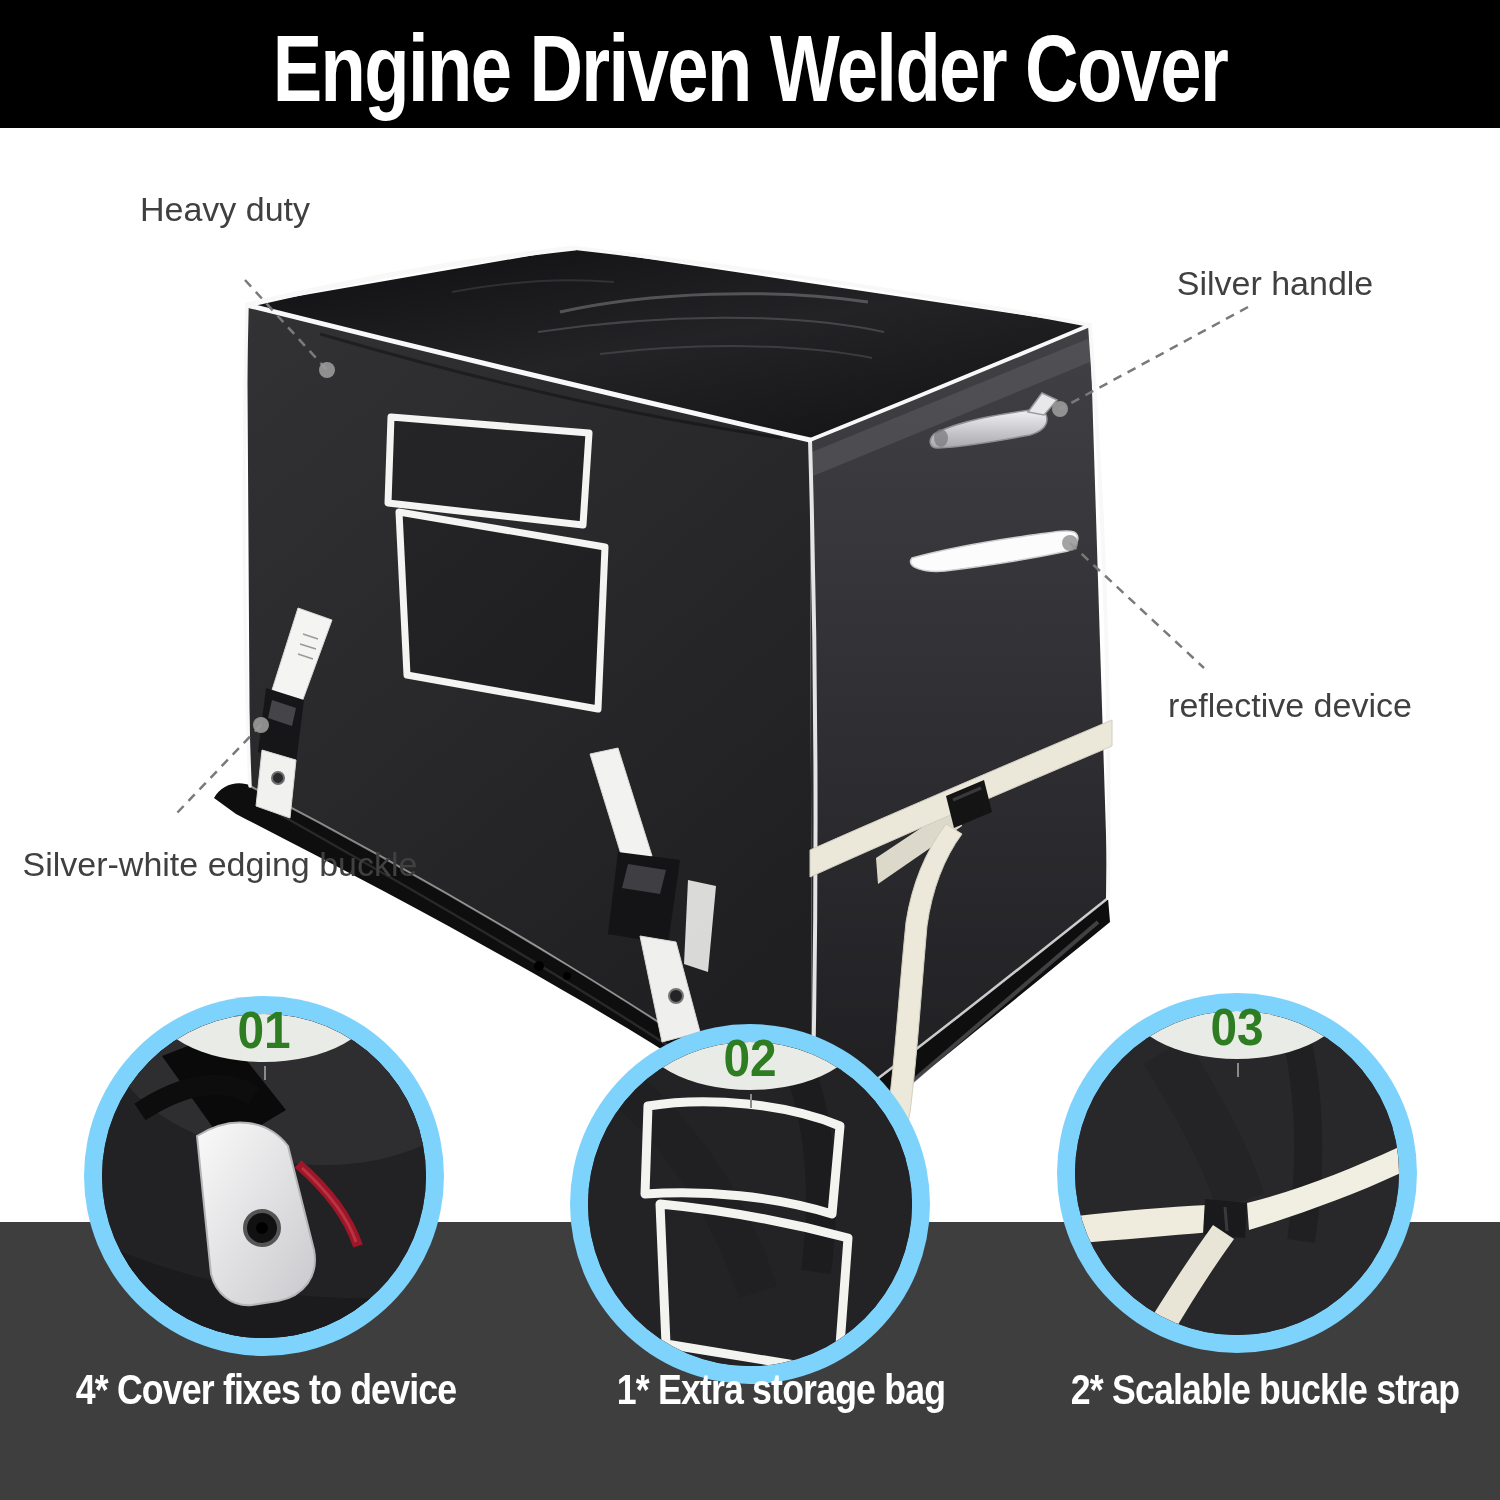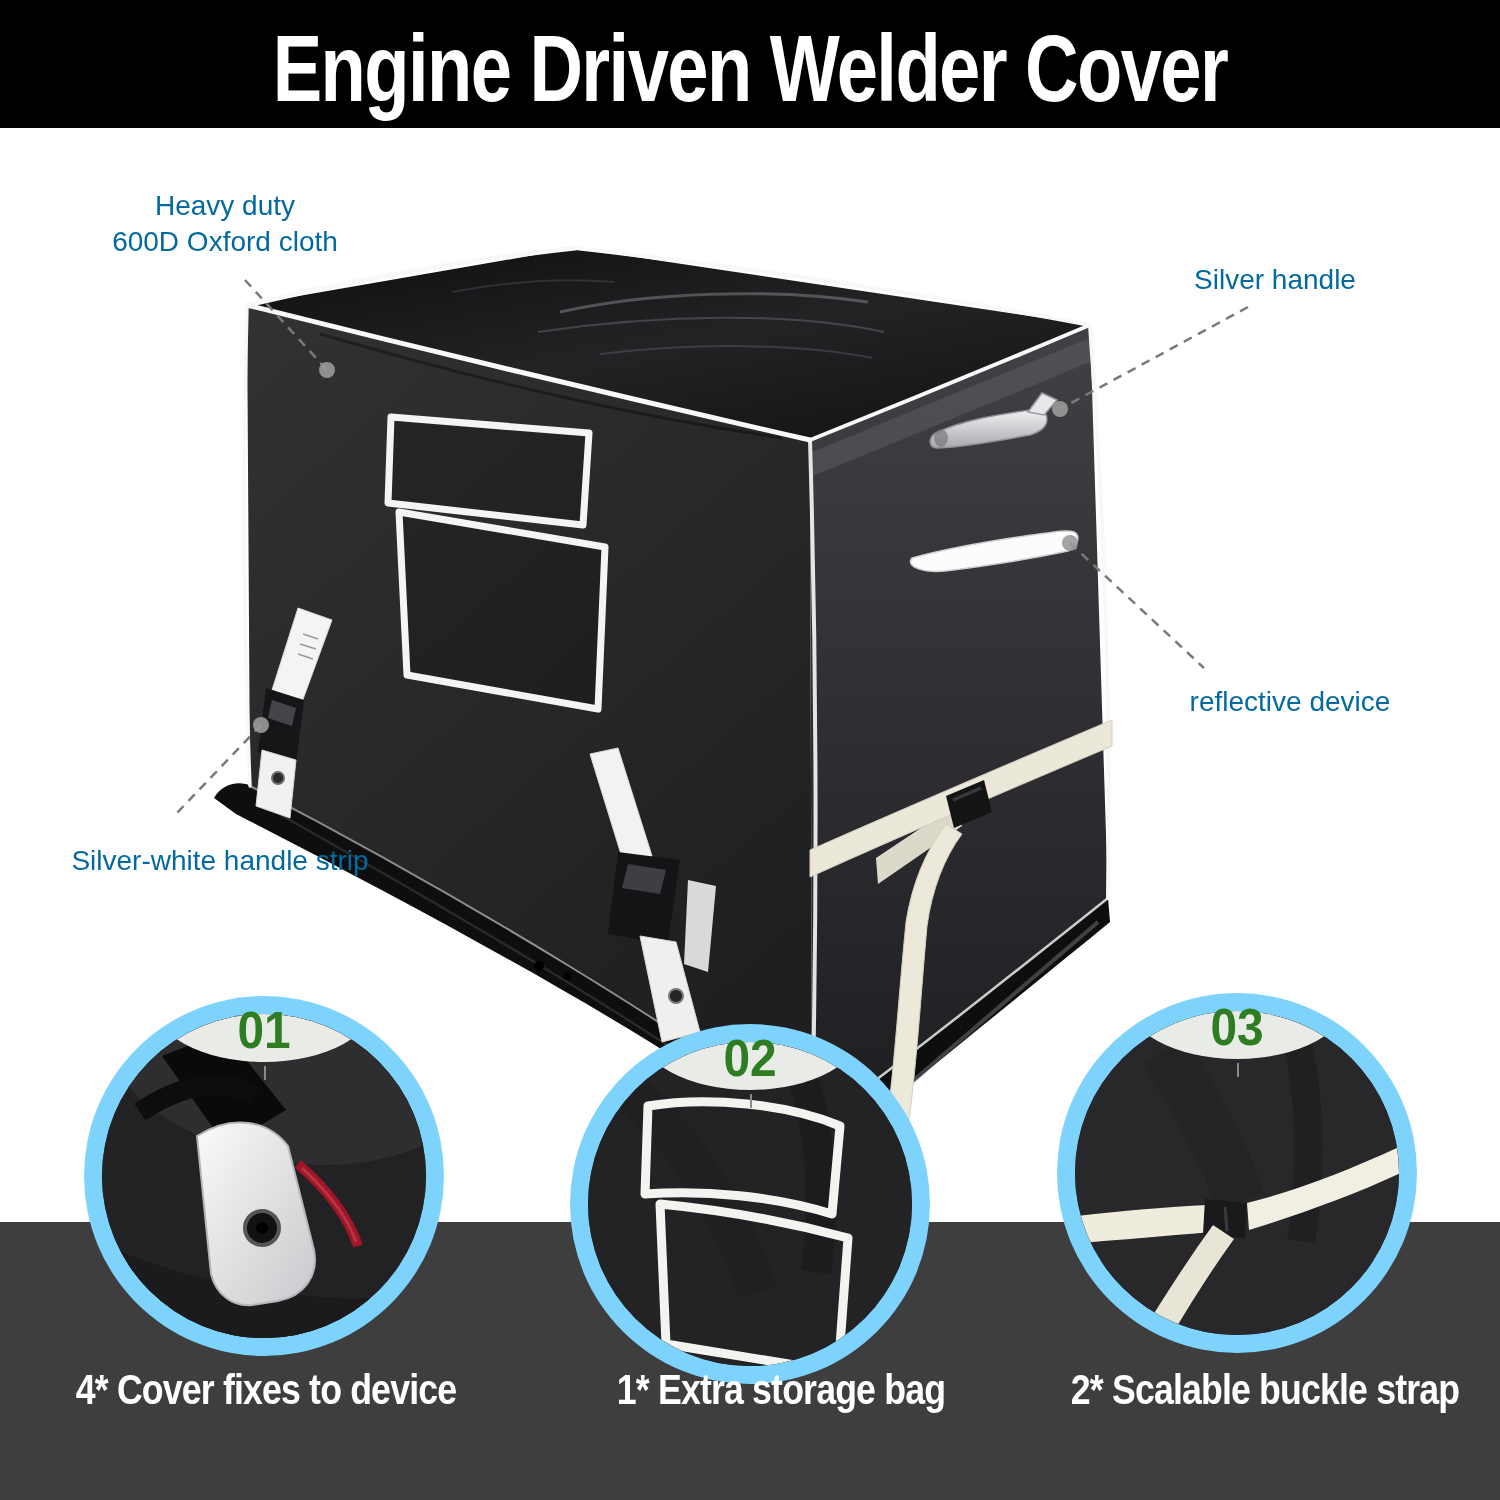--- a/index.html
+++ b/index.html
@@ -8,21 +8,21 @@
   
   .header{position:absolute;left:0;top:0;width:1500px;height:128px;background:#000000;}
   .header .title{position:absolute;left:0;top:14px;width:1500px;text-align:center;
        color:#ffffff;font-size:95px;font-weight:800;letter-spacing:-2px;
        transform:scaleX(0.78);transform-origin:center;white-space:nowrap;}
   
   .band{position:absolute;left:0;top:1222px;width:1500px;height:278px;background:#3e3e3e;}
   
   .hero-svg{position:absolute;left:0;top:0;}
   
-  .callout{position:absolute;color:#0369a1;font-size:28px;line-height:1.28;text-align:center;}
+  .callout{position:absolute;color:#404040;font-size:34px;line-height:1.28;text-align:center;}
   .callout-oxford{left:60px;top:188px;width:330px;}
   .callout-silver{left:1140px;top:262px;width:270px;text-align:center;}
   .callout-reflective{left:1140px;top:684px;width:300px;}
   .callout-edging{left:15px;top:843px;width:410px;}
   
   .badge{position:absolute;width:360px;height:360px;border-radius:50%;background:#7dd3fc;}
   .badge .photo{position:absolute;left:18px;top:18px;width:324px;height:324px;border-radius:50%;
        overflow:hidden;background:#252528;}
   .badge .notch{position:absolute;left:50%;top:-18px;width:226px;height:66px;margin-left:-113px;
        background:#e9ebe6;border-radius:0 0 50% 50% / 0 0 95% 95%;}
@@ -163,25 +163,24 @@
       <circle cx="327" cy="370" r="8"></circle>
       <circle cx="1060" cy="409" r="8"></circle>
       <circle cx="1070" cy="543" r="8"></circle>
       <circle cx="261" cy="725" r="8"></circle>
     </g>
   </g>
 </svg>
 
 <div class="callout callout-oxford">
   <span>Heavy duty</span><br>
-  <span>600D Oxford cloth</span>
 </div>
 <div class="callout callout-silver">Silver handle</div>
 <div class="callout callout-reflective">reflective device</div>
-<div class="callout callout-edging">Silver-white handle strip</div>
+<div class="callout callout-edging">Silver-white edging buckle</div>
 
 <div class="badge badge-1">
   <div class="photo">
     <svg width="324" height="324" viewBox="0 0 324 324">
       <rect width="324" height="324" fill="#222225"></rect>
       <path d="M0,0 L324,0 L324,130 C240,168 140,152 60,102 C30,82 8,52 0,32 Z" fill="#2e2e31"></path>
       <path d="M0,230 C90,268 190,292 324,282 L324,324 L0,324 Z" fill="#1b1b1d"></path>
       <path d="M60,42 L122,18 L184,96 L124,132 Z" fill="#0a0a0b"></path>
       <path d="M38,98 C80,70 122,62 152,82" stroke="#0d0d0e" stroke-width="20" fill="none"></path>
       <path d="M95,122 C130,100 166,106 186,132 L212,236 C217,262 202,282 176,287 L150,291

